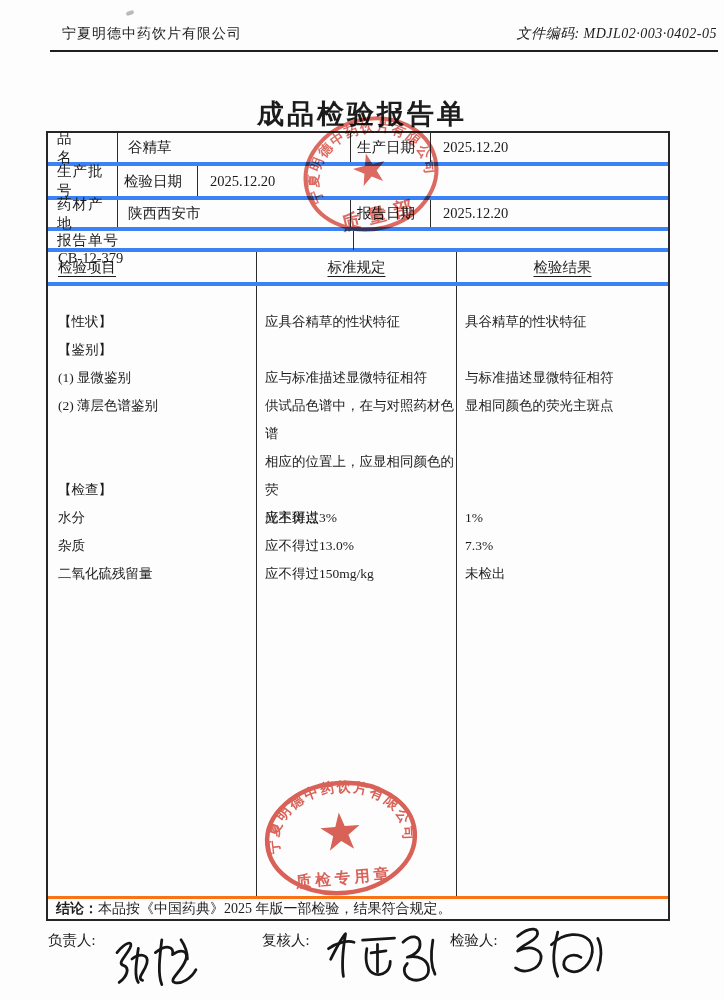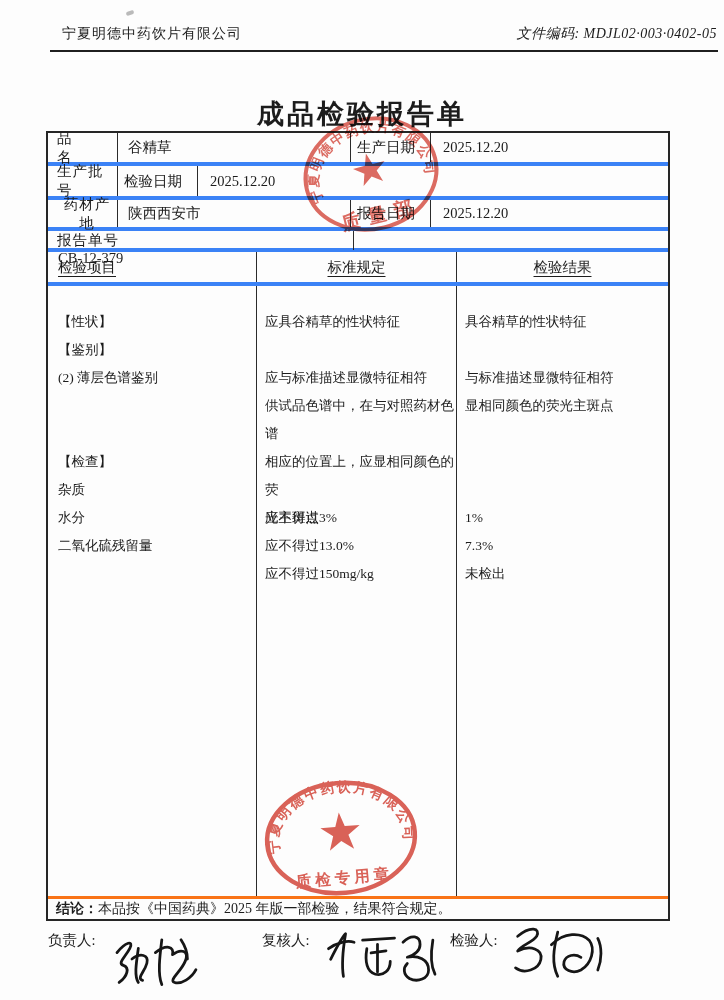--- a/index.html
+++ b/index.html
@@ -23,21 +23,21 @@
   .doc-table{left:46px;top:131px;width:620px;border:2px solid #262626;background:transparent;}
   .trow{display:flex;border-bottom:4px solid #3b82f6;box-sizing:border-box;}
   .cell{box-sizing:border-box;font-size:14.5px;display:flex;align-items:center;}
   .br{border-right:1px solid #2b2b2b;}
   .info-label{width:70px;padding-left:9px;letter-spacing:1px;}
   .info-value{width:233px;padding-left:10px;}
   .date-label{width:80px;padding-left:6px;}
   .date-value{flex:1;padding-left:12px;}
   .report-label{width:306px;padding-left:9px;letter-spacing:1px;}
   .report-value{flex:1;padding-left:10px;}
-  .r1{height:33px;} .r2{height:34px;} .r3{height:31px;text-align:center;} .r4{height:21px;flex-direction:column;}
+  .r1{height:33px;} .r2{height:34px;} .r3{height:31px;} .r4{height:21px;flex-direction:column;}
   
   .main-header{height:34px;}
   .mh-cell{font-size:14.5px;display:flex;align-items:center;}
   .mh-1{width:209px;padding-left:10px;}
   .mh-2{width:200px;justify-content:center;}
   .mh-3{flex:1;justify-content:center;}
   .uline{text-decoration:underline;text-underline-offset:4px;}
   .main-content{display:flex;height:613px;border-bottom:3px solid #f97316;box-sizing:border-box;}
   .mcol{box-sizing:border-box;padding-top:22px;font-size:13.5px;}
   .mcol-1{width:209px;padding-left:10px;}
@@ -102,24 +102,25 @@
       </div>
     <div class="cell mh-cell mh-3">
         <span class="uline">检验结果</span>
       </div>
   </div>
 
   <div class="main-content">
     <div class="mcol mcol-1 br">
       <div class="ln h1l">【性状】</div>
       <div class="ln h1l">【鉴别】</div>
+      <div class="ln h1l">(1) 显微鉴别</div>
       <div class="ln h3l">(2) 薄层色谱鉴别</div>
       <div class="ln h1l">【检查】</div>
+      <div class="ln h1l">水分</div>
       <div class="ln h1l">杂质</div>
-      <div class="ln h1l">水分</div>
       <div class="ln h1l">二氧化硫残留量</div>
     </div>
     <div class="mcol mcol-2 br">
       <div class="ln h1l">应具谷精草的性状特征</div>
       <div class="ln h1l"></div>
       <div class="ln h1l">应与标准描述显微特征相符</div>
       <div class="ln h3l">供试品色谱中，在与对照药材色谱
 相应的位置上，应显相同颜色的荧
 光主斑点</div>
       <div class="ln h1l"></div>

